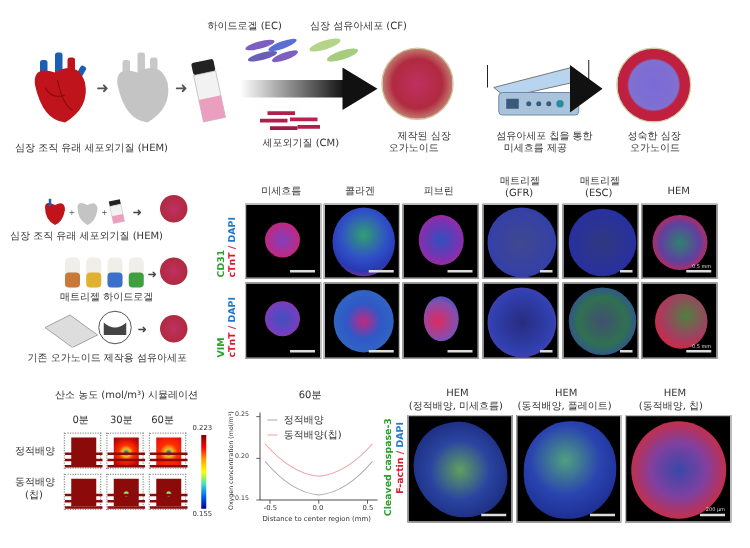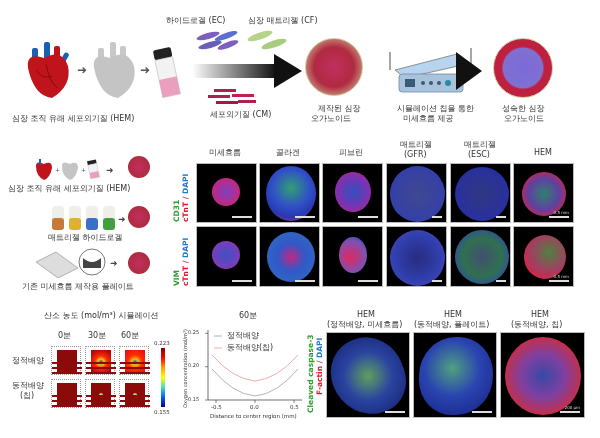--- a/index.html
+++ b/index.html
@@ -74,42 +74,42 @@
   </svg>
 
   <svg class="abs" style="left:208px;top:88px" width="50" height="20">
     <rect x="6" y="1" width="22" height="3" fill="#b0204a"></rect>
     <rect x="0" y="7" width="22" height="3" fill="#b0204a"></rect>
     <rect x="24" y="6" width="22" height="3" fill="#c02050"></rect>
     <rect x="8" y="13" width="22" height="3" fill="#a01a44"></rect>
     <rect x="30" y="12" width="18" height="3" fill="#b0204a"></rect>
   </svg>
   <span class="lbl" style="left:166px;top:16px">하이드로겔 (EC)</span>
-  <span class="lbl" style="left:248px;top:16px">심장 매트리젤 (CF)</span>
+  <span class="lbl" style="left:248px;top:16px">심장 섬유아세포 (CF)</span>
   <span class="lbl" style="left:210px;top:110px">세포외기질 (CM)</span>
 
   <div class="blob" style="left:305px;top:38px;width:58px;height:58px;background:radial-gradient(circle,#c03060 0%,#b02a40 50%,#d4c8a0 92%);border:1px solid #cfc8a0"></div>
   <span class="lbl" style="left:318px;top:104px">제작된 심장</span>
   <span class="lbl" style="left:311px;top:114px">오가노이드</span>
 
   <svg class="abs" style="left:385px;top:44px" width="100" height="50">
     <polygon points="10,26 72,10 82,20 20,34" fill="#b8d4ee" stroke="#777" stroke-width="0.8"></polygon>
     <rect x="14" y="30" width="64" height="18" rx="3" fill="#a9c3dc" stroke="#6c8aa8" stroke-width="0.8"></rect>
     <rect x="20" y="35" width="10" height="8" fill="#3a5a78"></rect>
     <circle cx="38" cy="39" r="2" fill="#3a5a78"></circle>
       <circle cx="46" cy="39" r="2" fill="#3a5a78"></circle>
     <circle cx="54" cy="39" r="2" fill="#3a5a78"></circle>
       <circle cx="63" cy="39" r="3" fill="#2a8aa0"></circle>
     <line x1="5" y1="8" x2="5" y2="26" stroke="#222" stroke-width="0.8"></line>
     <line x1="86" y1="4" x2="86" y2="22" stroke="#222" stroke-width="0.8"></line>
   </svg>
   <svg class="abs" style="left:456px;top:52px" width="26" height="38">
     <polygon points="0,0 26,19 0,38" fill="#111"></polygon>
   </svg>
-  <span class="lbl" style="left:397px;top:104px">시뮬레이션 칩을 통한</span>
+  <span class="lbl" style="left:397px;top:104px">섬유아세포 칩을 통한</span>
   <span class="lbl" style="left:403px;top:114px">미세흐름 제공</span>
 
   <div class="blob" style="left:493px;top:38px;width:60px;height:60px;background:radial-gradient(circle,#7a6ad8 0%,#8070d0 48%,#c02040 52%,#c02040 86%,#b8cc90 92%);border:1px solid #c8d0a0"></div>
   <span class="lbl" style="left:502px;top:104px">성숙한 심장</span>
   <span class="lbl" style="left:504px;top:114px">오가노이드</span>
 </div>
 
 <div>
   <svg class="abs" style="left:34px;top:158px" width="90" height="24">
     <path d="M2 8 Q2 2 10 6 Q18 2 18 10 Q16 20 10 22 Q2 18 2 8 Z" fill="#c0141c"></path>
@@ -141,21 +141,21 @@
   <div class="blob" style="left:128px;top:206px;width:22px;height:22px;background:radial-gradient(circle,#c03060,#b02a40 70%,#5060b0)"></div>
   <span class="lbl" style="left:48px;top:233px">매트리젤 하이드로겔</span>
 
   <svg class="abs" style="left:34px;top:248px" width="94" height="30">
     <polygon points="2,14 22,4 44,20 24,30" fill="#ddd" stroke="#888" stroke-width="0.6"></polygon>
     <circle cx="58" cy="14" r="13" fill="#fff" stroke="#555" stroke-width="0.8"></circle>
     <path d="M49 10 L49 20 L67 20 L67 10 Q58 18 49 10 Z" fill="#444"></path>
     <text x="76" y="18" font-size="9" fill="#444">➜</text>
   </svg>
   <div class="blob" style="left:128px;top:252px;width:22px;height:22px;background:radial-gradient(circle,#c03060,#b02a40 70%,#5060b0)"></div>
-  <span class="lbl" style="left:22px;top:282px">기존 미세흐름 제작용 플레이트</span>
+  <span class="lbl" style="left:22px;top:282px">기존 오가노이드 제작용 섬유아세포</span>
 </div>
 
 <div>
 
   <span class="lbl" style="left:209px;top:148px">미세흐름</span>
   <span class="lbl" style="left:276px;top:148px">콜라겐</span>
   <span class="lbl" style="left:339px;top:148px">피브린</span>
   <span class="lbl" style="left:400px;top:140px">매트리젤</span>
   <span class="lbl" style="left:404px;top:150px">(GFR)</span>
   <span class="lbl" style="left:464px;top:140px">매트리젤</span>

